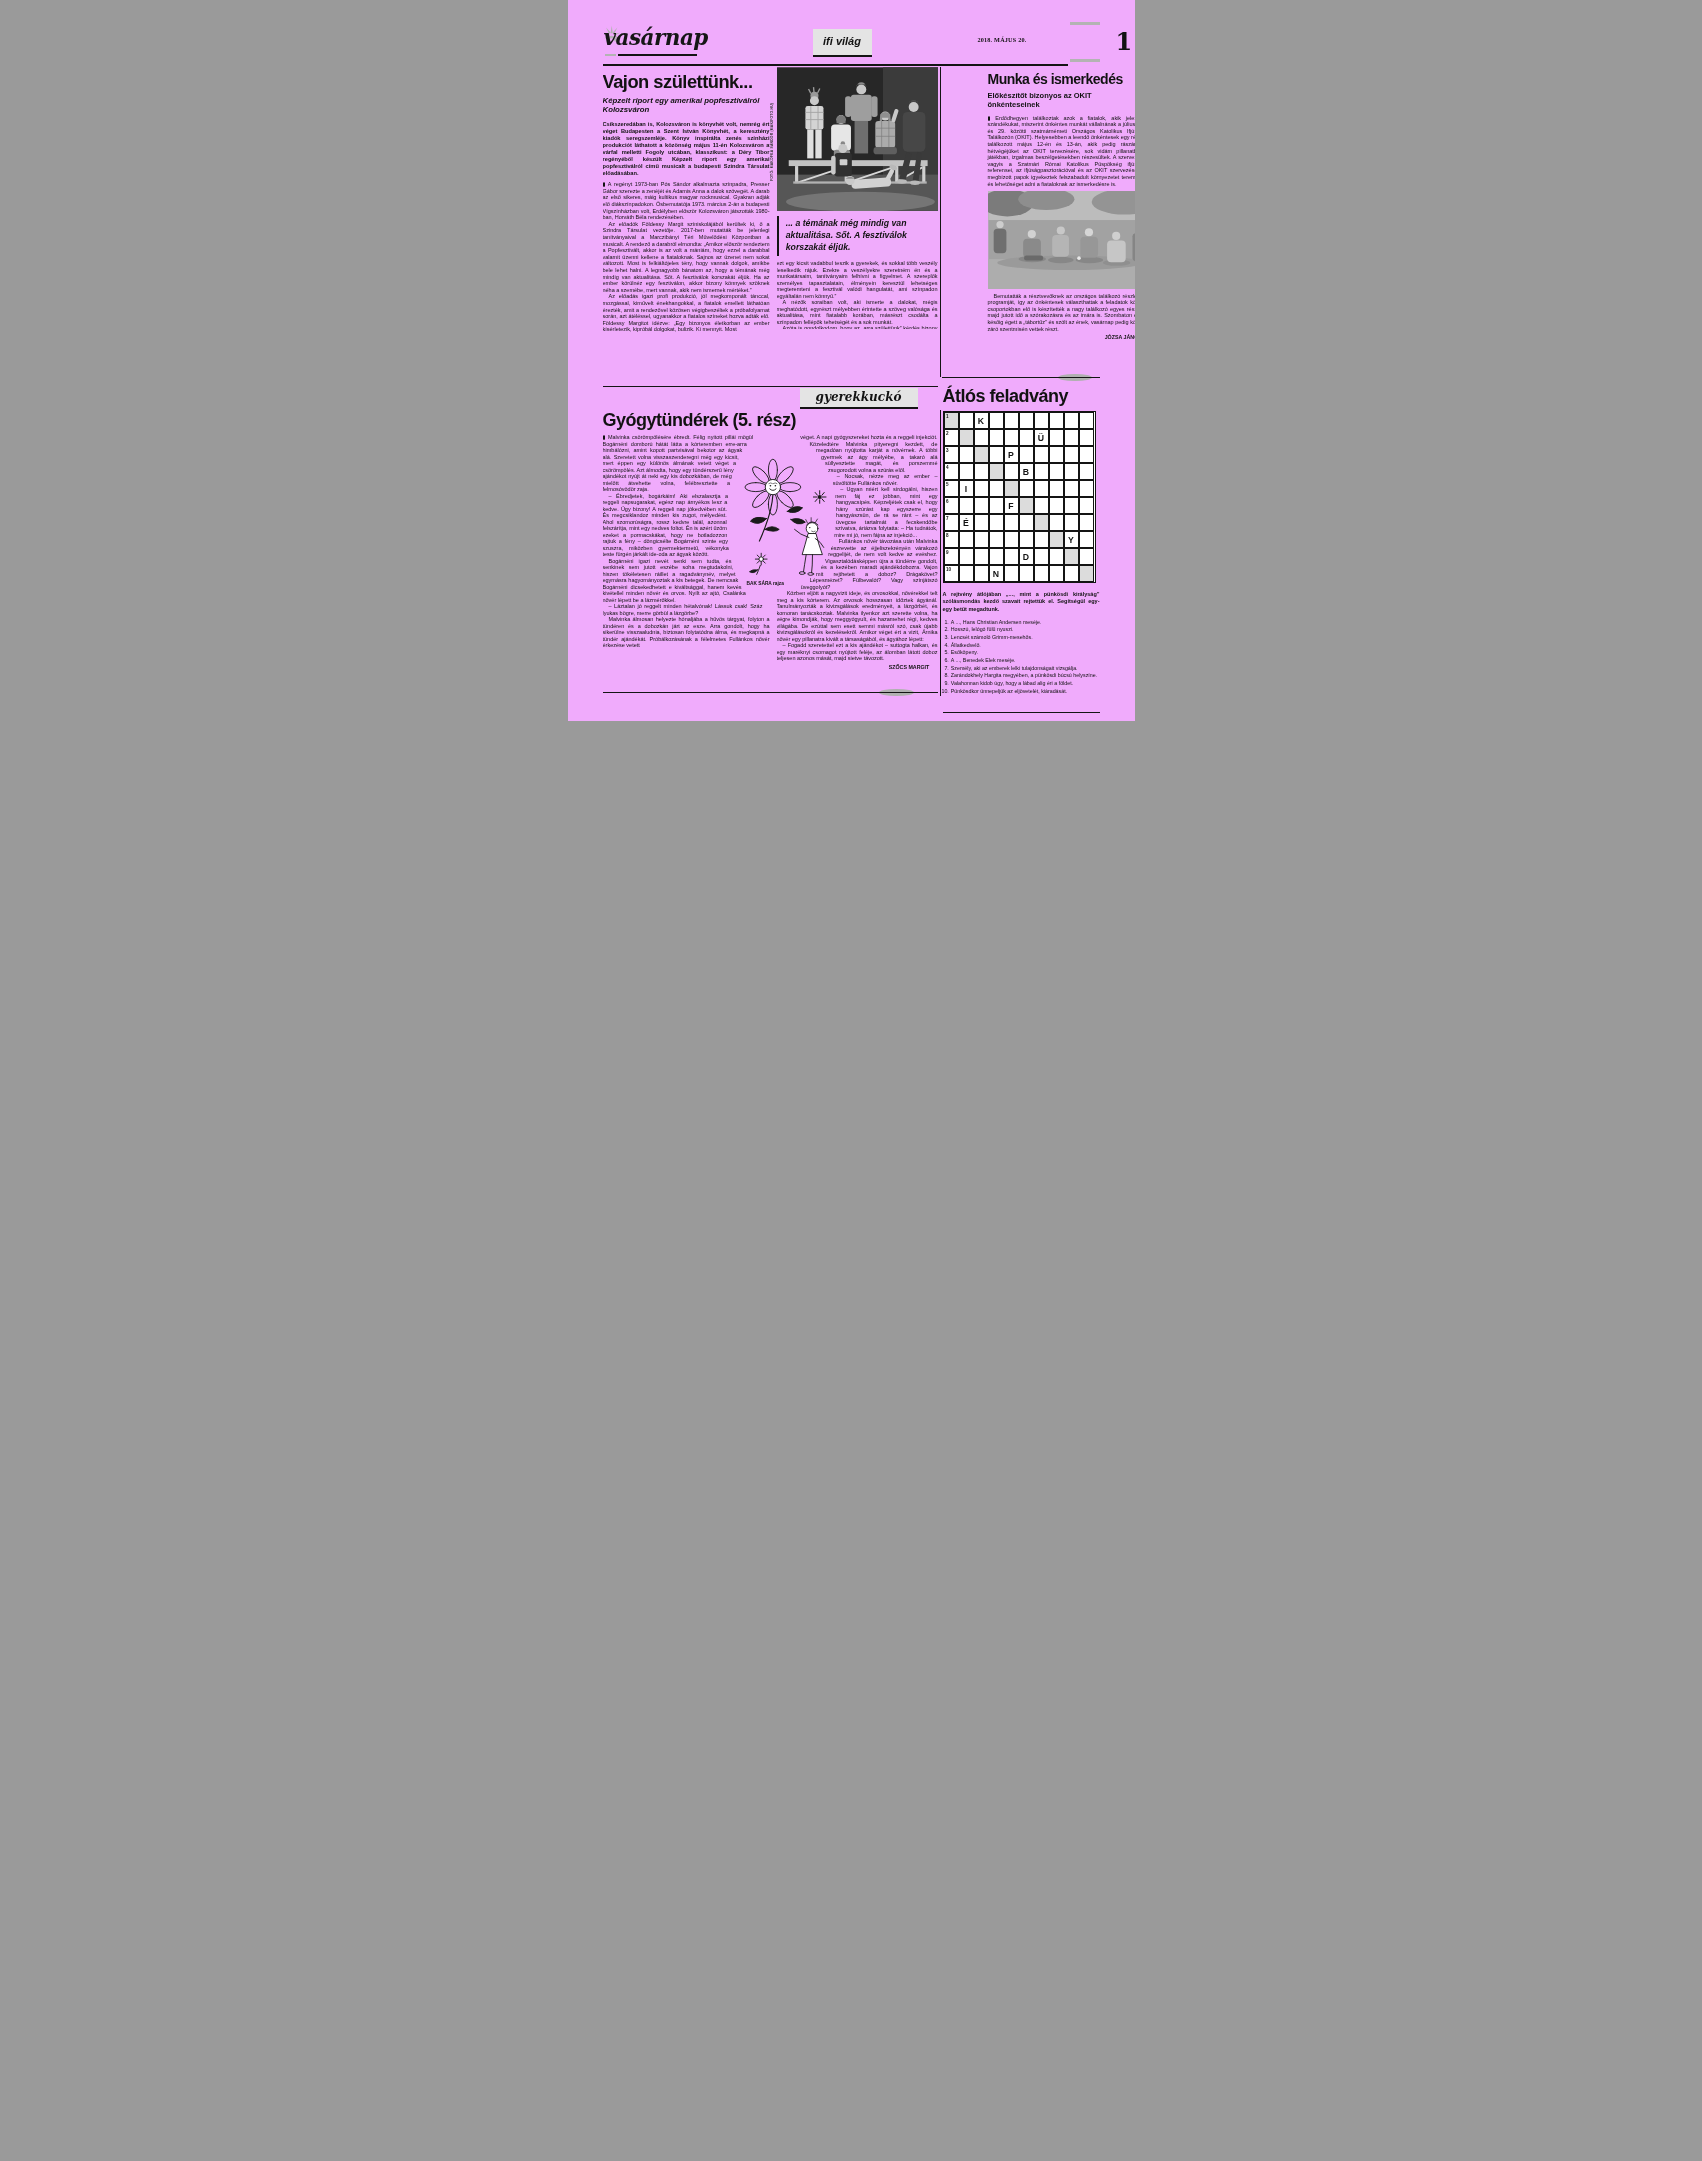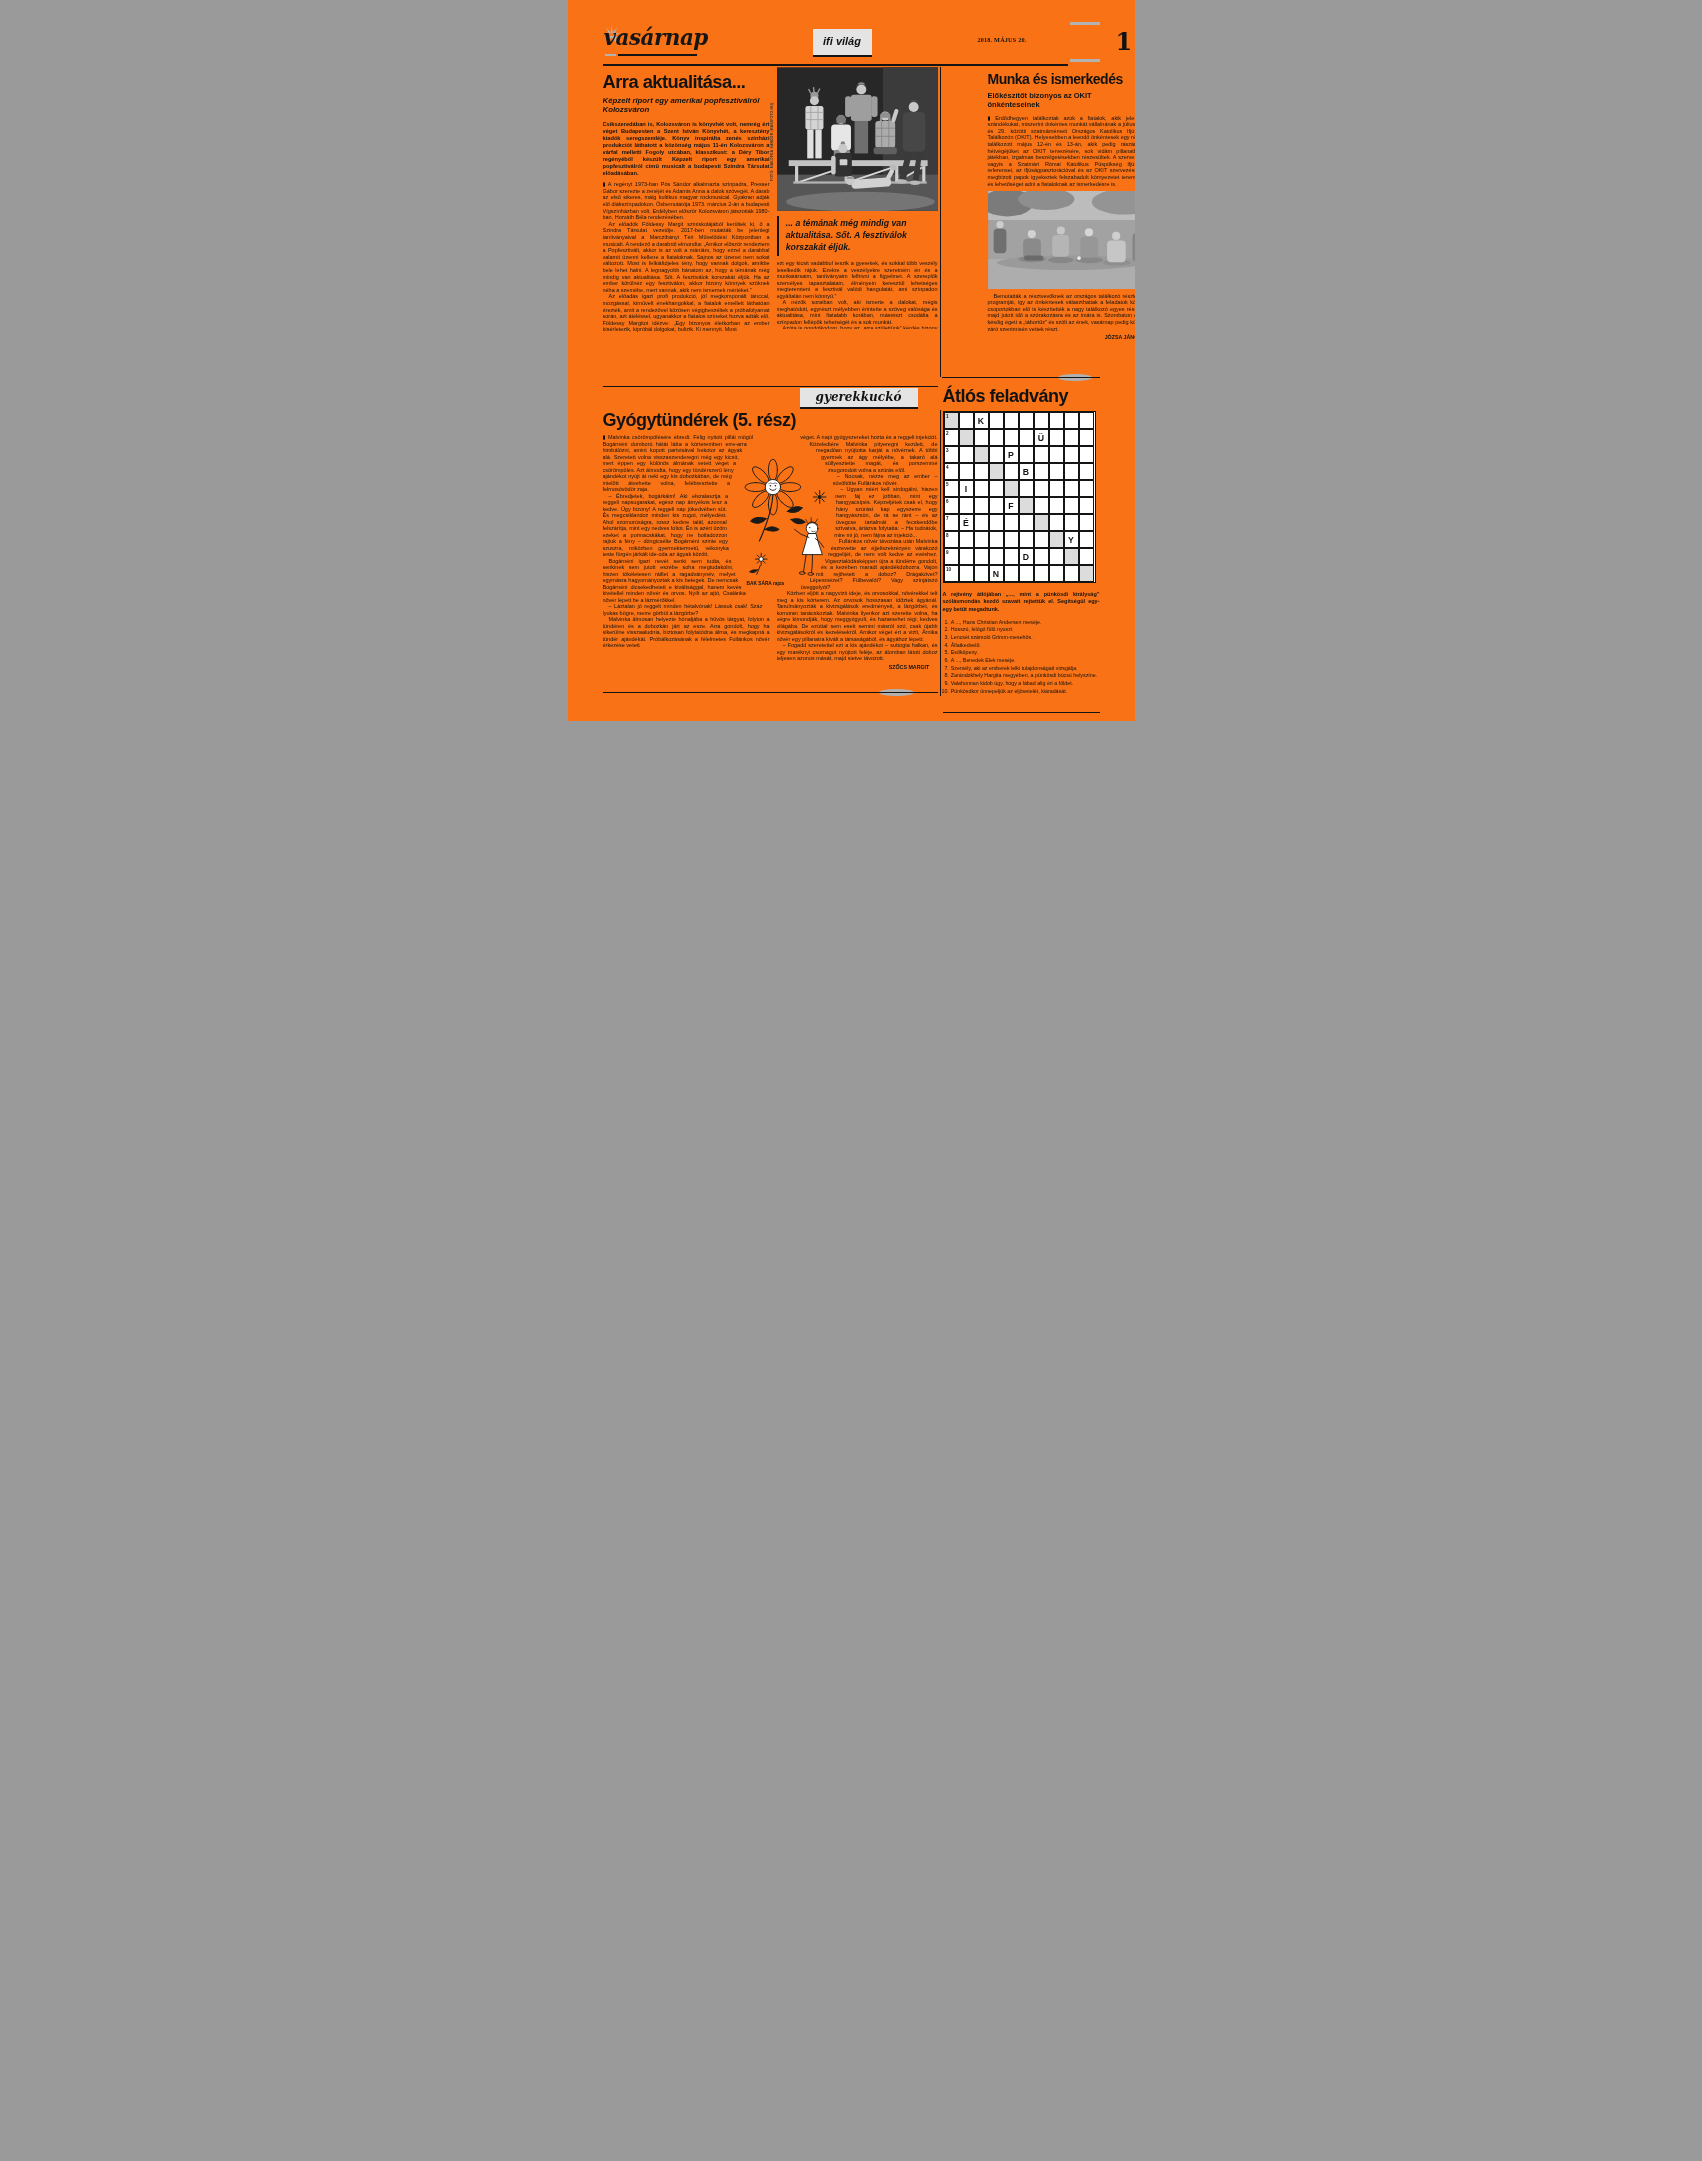--- a/index.html
+++ b/index.html
@@ -1,17 +1,17 @@
 <!DOCTYPE html>
 <html lang="hu" style="font-size:7.3px"><head>
 <meta charset="utf-8">
 <title>vasárnap — ifi világ</title>
 <style>
   html,body{margin:0;padding:0;background:#9a9a9a;}
-  .page{position:relative;width:567px;height:721px;margin:0 auto;background:#f97316;
+  .page{position:relative;width:567px;height:721px;margin:0 auto;background:#f0abfc;
         font-family:"Liberation Sans","DejaVu Sans",sans-serif;color:#121212;overflow:hidden;}
   .abs{position:absolute;}
   
   .masthead{left:36px;top:23px;height:30px;line-height:30px;
         font-family:"DejaVu Serif","Liberation Serif",serif;font-style:italic;font-weight:bold;
         font-size:21.5px;letter-spacing:-0.5px;color:#161616;}
   .mast-underline-gray{left:37px;top:54px;width:11px;height:2.3px;background:#b3b3b3;}
   .mast-underline{left:50px;top:54px;width:79px;height:2.3px;background:#141414;}
   .section-box{left:245px;top:29px;width:59px;height:26px;background:#e4e4e4;
         border-bottom:2.7px solid #141414;text-align:center;line-height:24px;
@@ -91,21 +91,21 @@
   <div class="abs mast-underline-gray"></div>
   <div class="abs mast-underline"></div>
   <div class="abs section-box">ifi világ</div>
   <div class="abs date">2018. MÁJUS 20.</div>
   <div class="abs pn-bar" style="top:22px;"></div>
   <div class="abs page-number">11</div>
   <div class="abs pn-bar" style="top:59px;"></div>
   <div class="abs header-rule rule"></div>
 
   <div class="abs" style="left:35px;top:72px;width:167px;height:313px;overflow:hidden;">
-    <h1 class="headline h-xl">Arra aktualitása...</h1>
+    <h1 class="headline h-xl">Vajon születtünk...</h1>
     <div class="subtitle">Képzelt riport egy amerikai popfesztiválról Kolozsváron</div>
     <p class="lead">Csíkszeredában is, Kolozsváron is könyvhét volt, nemrég ért véget Budapesten a Szent István Könyvhét, a keresztény kiadók seregszemléje. Könyv inspirálta zenés színházi produkciót láthatott a közönség május 11-én Kolozsváron a várfal melletti Fogoly utcában, klasszikust: a Déry Tibor regényéből készült Képzelt riport egy amerikai popfesztiválról című musicalt a budapesti Szindra Társulat előadásában.</p>
     <div class="body-txt">
       <p>▮ A regényt 1973-ban Pós Sándor alkalmazta színpadra, Presser Gábor szerezte a zenéjét és Adamis Anna a dalok szövegét. A darab az első sikeres, máig kultikus magyar rockmusical. Gyakran adják elő diákszínpadokon. Ősbemutatója 1973. március 2-án a budapesti Vígszínházban volt, Erdélyben először Kolozsváron játszották 1980-ban, Horváth Béla rendezésében.</p>
       <p class="ind">Az előadók Földessy Margit színiskolájából kerültek ki, ő a Szindra Társulat vezetője. 2017-ben mutatták be jelenlegi tanítványaival a Marczibányi Téri Művelődési Központban a musicalt. A rendező a darabról elmondta: „Amikor először rendeztem a Popfesztivált, akkor is az volt a mániám, hogy ezzel a darabbal valamit üzenni kellene a fiataloknak. Sajnos az üzenet nem sokat változott. Most is felkiáltójeles tény, hogy vannak dolgok, amikbe bele lehet halni. A legnagyobb bánatom az, hogy a témának még mindig van aktualitása. Sőt. A fesztiválok korszakát éljük. Ha az ember körülnéz egy fesztiválon, akkor bizony könnyek szöknek néha a szemébe, mert vannak, akik nem ismernek mértéket.”</p>
       <p class="ind">Az előadás igazi profi produkció, jól megkomponált tánccal, mozgással, kiművelt énekhangokkal, a fiatalok emellett láthatóan érezték, amit a rendezővel közösen végigbeszéltek a próbafolyamat során, azt átéléssel, ugyanakkor a fiatalos színeket hozva adták elő. Földessy Margitot idézve: „Egy bizonyos életkorban az ember kísérletezik, kipróbál dolgokat, bulizik. Ki mennyit. Most</p>
     </div>
   </div>
 
   <div class="abs photo-credit">FOTÓ: MAKOFKA SÁNDOR (MAKIFOTO.HU)</div>

